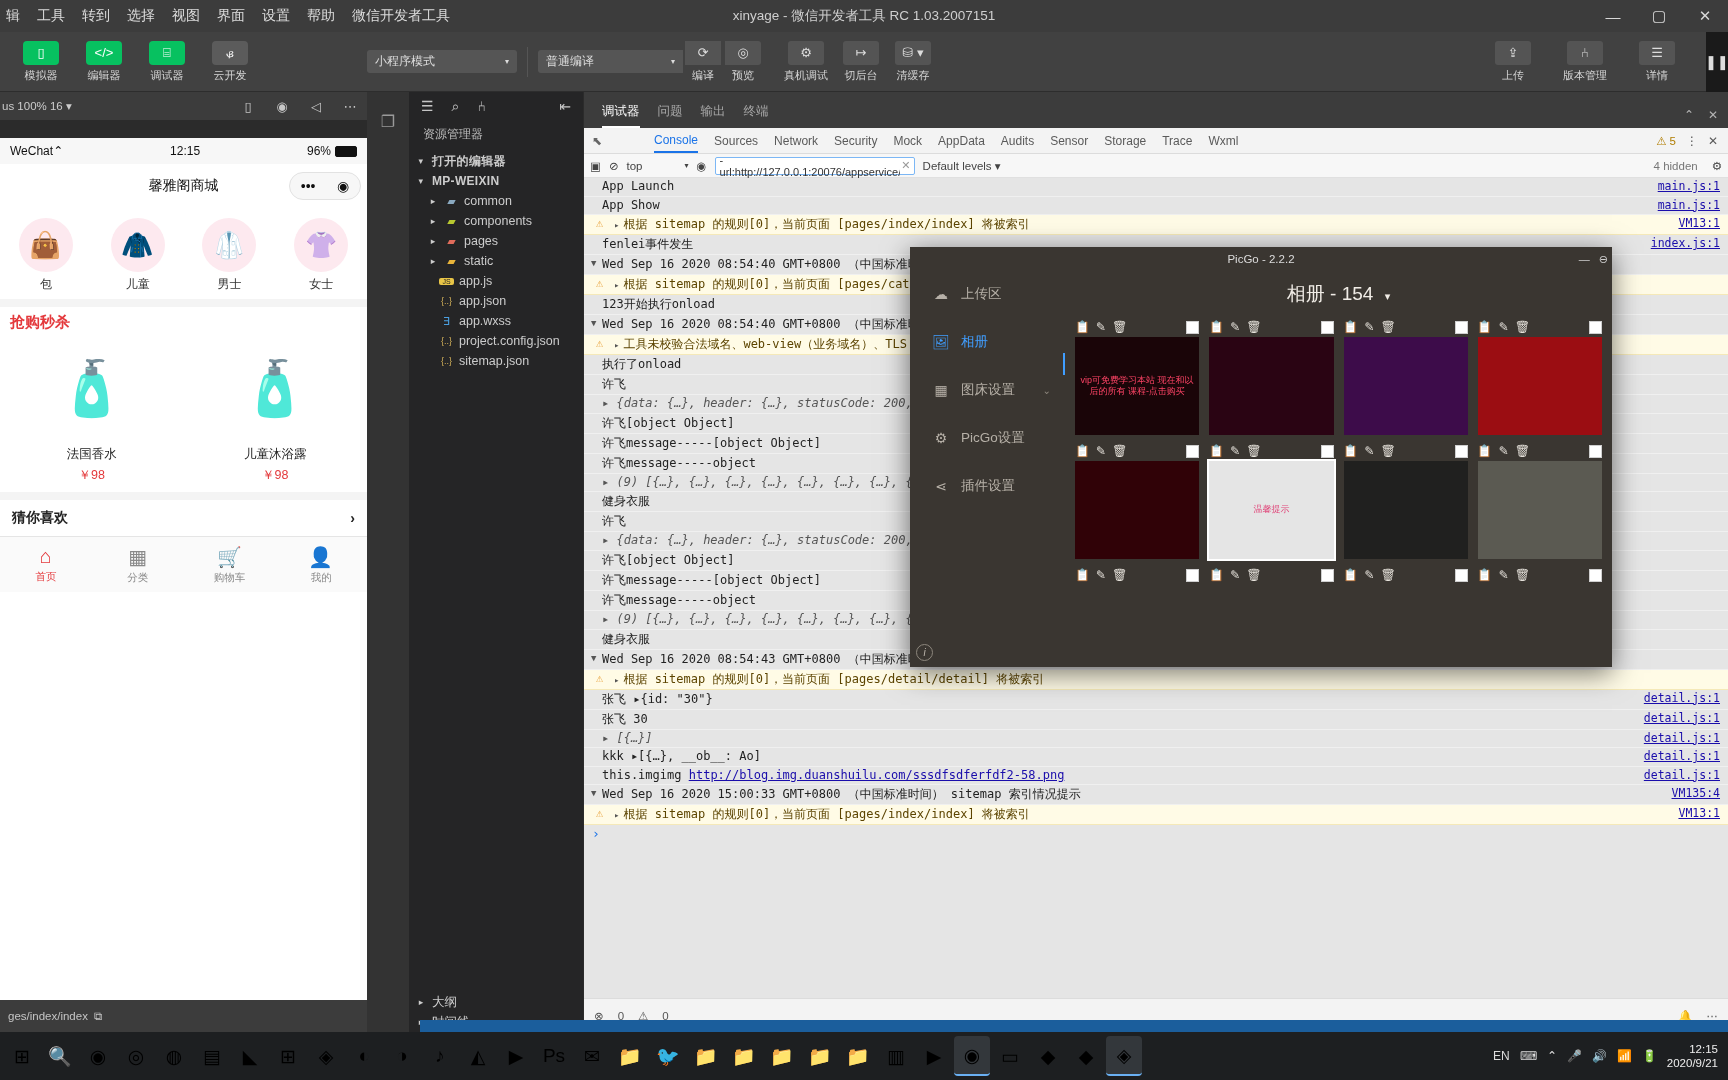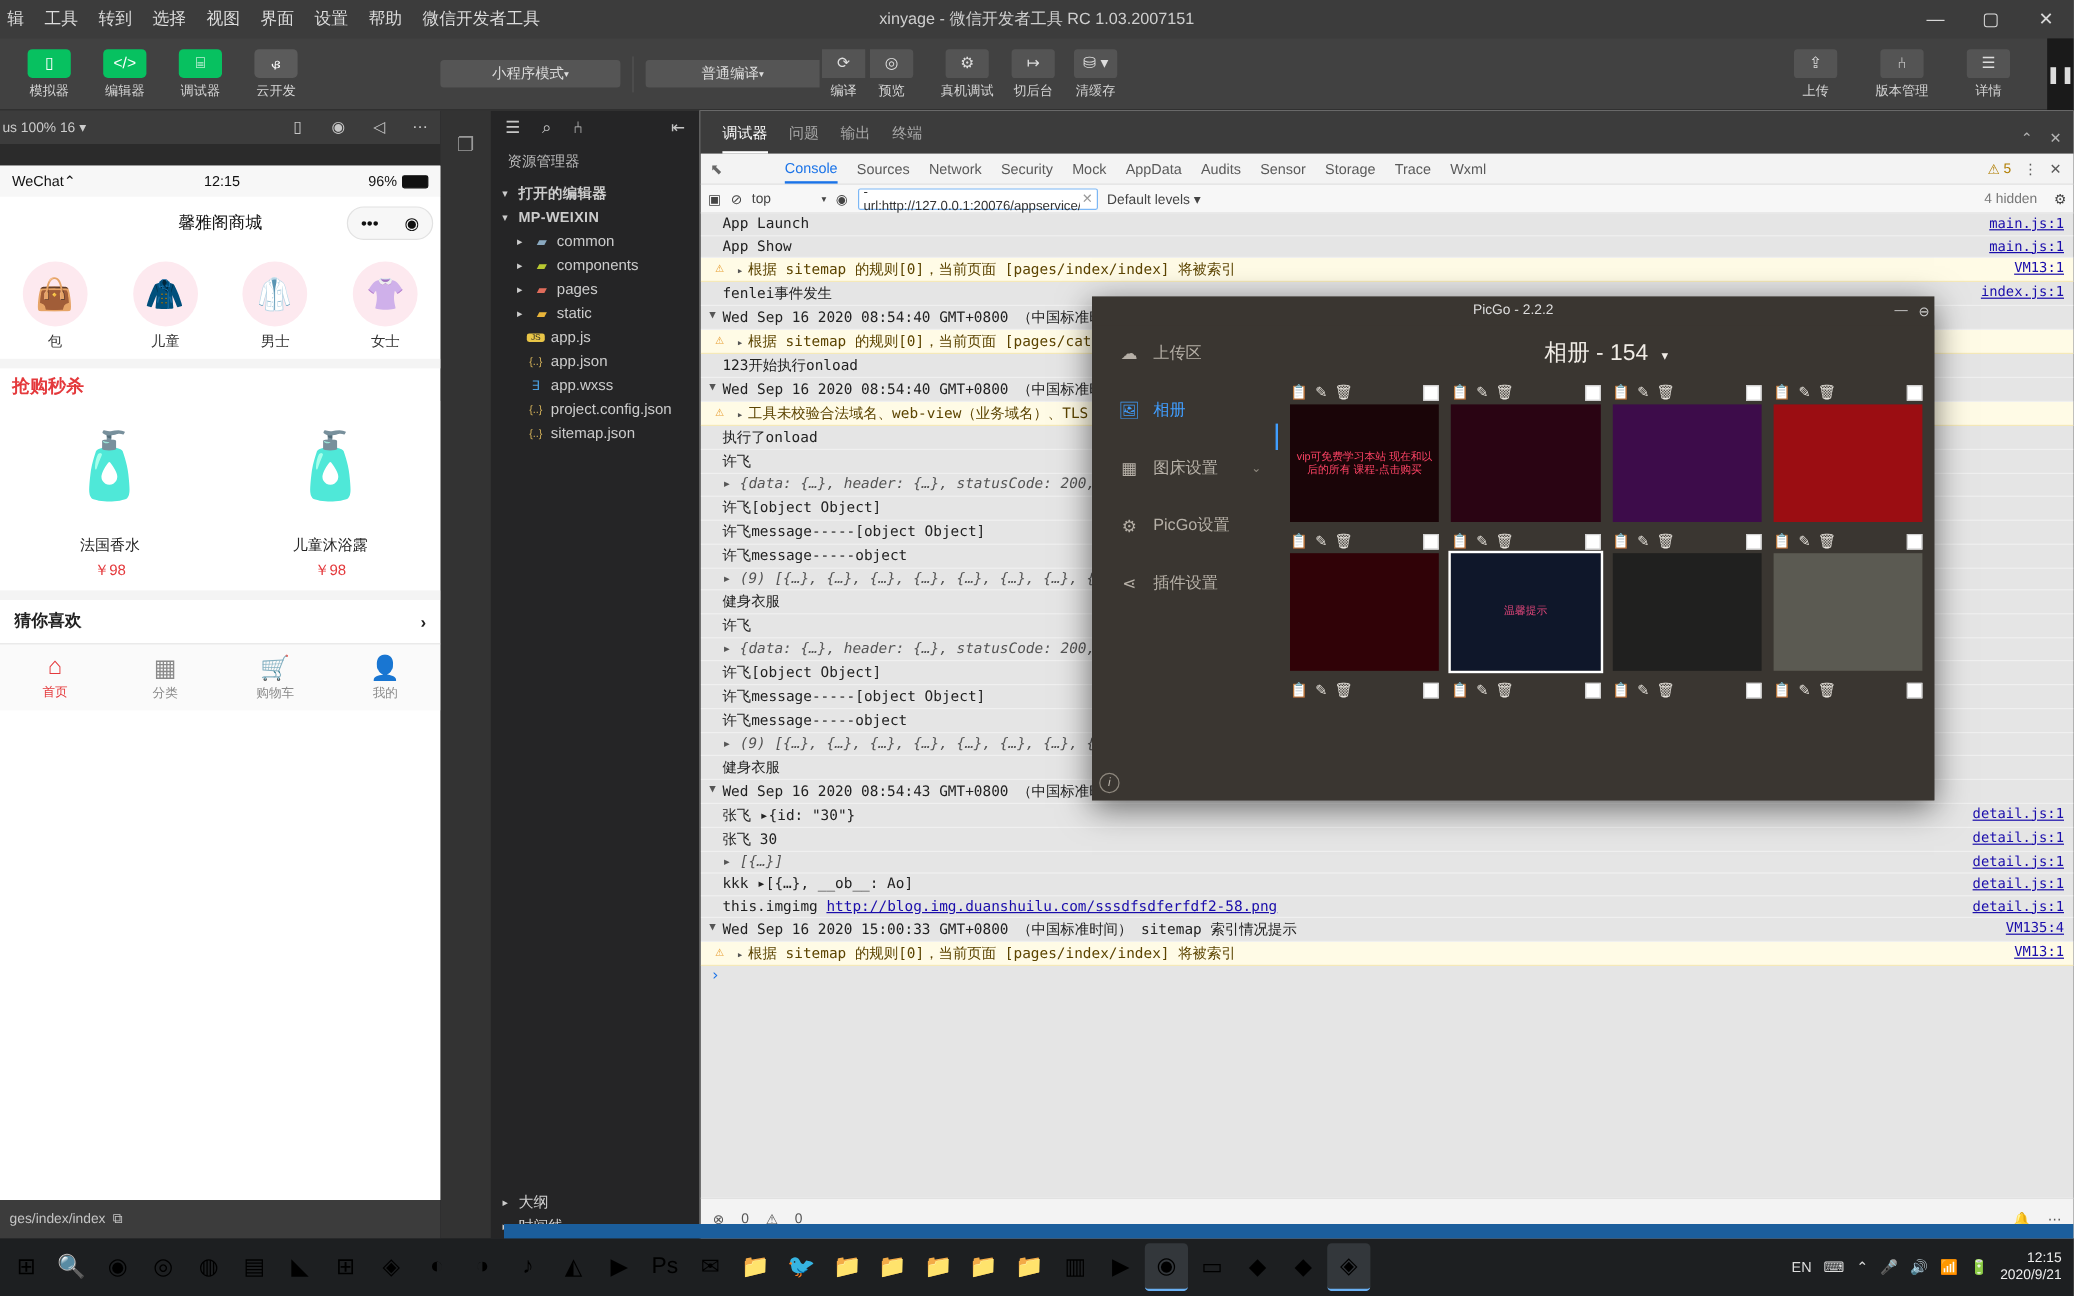--- a/index.html
+++ b/index.html
@@ -21,21 +21,21 @@
   .toolbar { height:60px; background:#414141; display:flex; align-items:center;
     position:relative; border-bottom:1px solid #2d2d2d; }
   .tb-group { display:flex; align-items:center; gap:9px; padding-left:14px; }
   .tb-item { width:54px; display:flex; flex-direction:column; align-items:center; gap:3px; }
   .tb-icon { width:36px; height:24px; border-radius:4px; display:flex;
     align-items:center; justify-content:center; color:#fff; font-size:13px; }
   .tb-icon.green { background:#07c160; }
   .tb-icon.grey { background:#5b5b5b; }
   .tb-label { font-size:11px; color:#d5d5d5; white-space:nowrap; }
   .tb-select { background:#555; border-radius:3px; height:23px; min-width:145px;
-    display:flex; align-items:center; justify-content:center;
+    display:flex; align-items:center; justify-content:space-between;
     padding:0 8px; color:#ddd; font-size:12px; }
   .tb-sep { width:1px; height:30px; background:#555; margin:0 10px; }
   .tb-mini { width:36px; height:24px; background:#545454; border-radius:3px;
     display:flex; align-items:center; justify-content:center; color:#ddd; font-size:13px; }
   .tb-pause { position:absolute; right:0; top:0; width:22px; height:60px;
     background:#1a1a1a; display:flex; align-items:center; justify-content:center;
     color:#ddd; font-size:14px; }
 
   
   .main { display:flex; height:calc(1080px - 32px - 60px - 48px); }
@@ -530,20 +530,21 @@
         <div class="ln"><span class="it">▸ (9) [{…}, {…}, {…}, {…}, {…}, {…}, {…}, {…}, {…}…</span></div>
         <div class="ln"><span>健身衣服</span></div>
         <div class="ln"><span>许飞</span></div>
         <div class="ln"><span class="it">▸ {data: {…}, header: {…}, statusCode: 200, cookies: …</span></div>
         <div class="ln"><span>许飞[object Object]</span></div>
         <div class="ln"><span>许飞message-----[object Object]</span></div>
         <div class="ln"><span>许飞message-----object</span></div>
         <div class="ln"><span class="it">▸ (9) [{…}, {…}, {…}, {…}, {…}, {…}, {…}, {…}, {…}…</span></div>
         <div class="ln"><span>健身衣服</span></div>
         <div class="ln grp"><span>Wed Sep 16 2020 08:54:43 GMT+0800 （中国标准时间） sitemap 索引情况提示</span></div>
+        <div class="ln warn"><span><span class="arr">▸</span>根据 sitemap 的规则[0]，当前页面 [pages/detail/detail] 将被索引</span></div>
         <div class="ln"><span>张飞 ▸{id: "30"}</span><span class="src">detail.js:1</span></div>
         <div class="ln"><span>张飞 30</span><span class="src">detail.js:1</span></div>
         <div class="ln"><span class="it">▸ [{…}]</span><span class="src">detail.js:1</span></div>
         <div class="ln"><span>kkk ▸[{…}, __ob__: Ao]</span><span class="src">detail.js:1</span></div>
         <div class="ln"><span><span>this.imgimg </span><span class="lk">http://blog.img.duanshuilu.com/sssdfsdferfdf2-58.png</span></span><span class="src">detail.js:1</span></div>
         <div class="ln grp"><span>Wed Sep 16 2020 15:00:33 GMT+0800 （中国标准时间） sitemap 索引情况提示</span><span class="src">VM135:4</span></div>
         <div class="ln warn"><span><span class="arr">▸</span>根据 sitemap 的规则[0]，当前页面 [pages/index/index] 将被索引</span><span class="src">VM13:1</span></div>
         <div class="prompt"></div>
       </div>
 
@@ -641,21 +642,21 @@
                 </div>
                 <div class="pg-thumb" style="background: rgb(48, 2, 7);"></div>
               </div>
               <div class="pg-cell">
                 <div class="pg-actions">
                   <span class="ai">📋</span>
                   <span class="ai">✎</span>
                   <span class="ai">🗑</span>
                   <span class="cb"></span>
                 </div>
-                <div class="pg-thumb sel" style="background: #0f172a; color: rgb(224, 70, 122); padding: 4px;">温馨提示</div>
+                <div class="pg-thumb sel" style="background: #e5e5e5; color: rgb(224, 70, 122); padding: 4px;">温馨提示</div>
               </div>
               <div class="pg-cell">
                 <div class="pg-actions">
                   <span class="ai">📋</span>
                   <span class="ai">✎</span>
                   <span class="ai">🗑</span>
                   <span class="cb"></span>
                 </div>
                 <div class="pg-thumb" style="background: rgb(32, 32, 31);"></div>
               </div>

